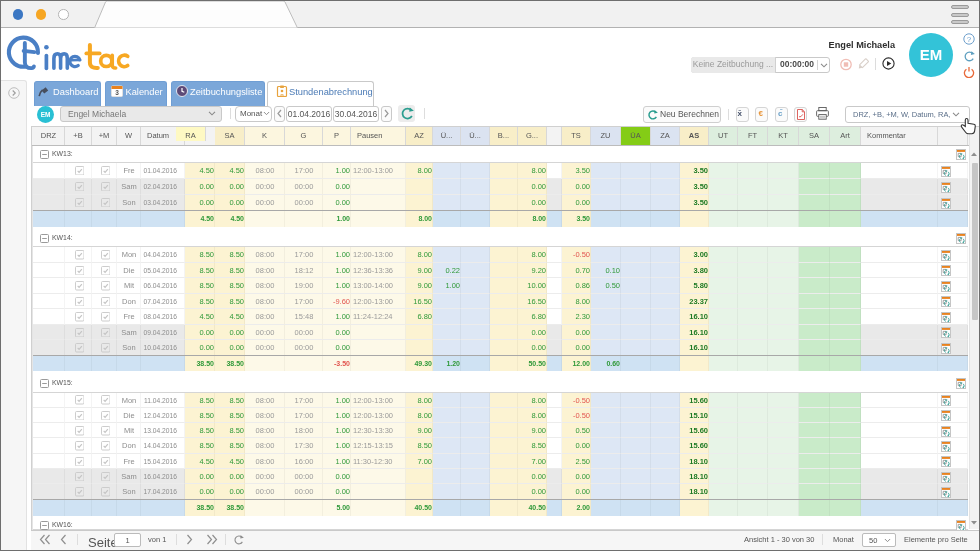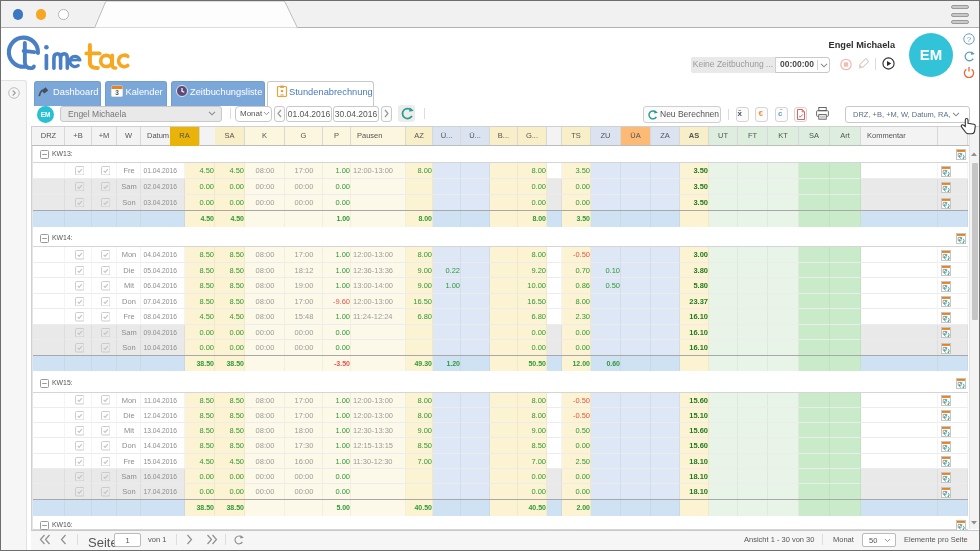--- a/index.html
+++ b/index.html
@@ -151,35 +151,35 @@
 <div class="abs" style="left:845px;top:106px;width:125px;height:17px;background:#fff;border:1px solid #c9c9c9;border-radius:3px;font-size:7.5px;color:#5a6e88;line-height:15px;padding-left:7px">DRZ, +B, +M, W, Datum, RA,</div>
 <svg style="position:absolute;left:952px;top:111.5px" width="8" height="5" viewBox="0 0 8 5">
     <path d="M1 0.8 L4 3.8 L7 0.8" fill="none" stroke="#8a8a8a" stroke-width="1.1"></path>
   </svg>
 <div class="abs" style="left:31px;top:126px;width:949px;height:20px;border-top:1px solid #d0d0d0;border-bottom:1px solid #bcbcbc;background:#f3f3f3"></div>
 <div class="cell" style="left:33px;top:127px;width:32px;height:18px;background:#f3f3f3;border-right:1px solid #d8d8d8;font-size:7.5px;color:#555;line-height:18px;text-align:center;">DRZ</div>
 <div class="cell" style="left:65px;top:127px;width:27px;height:18px;background:#f3f3f3;border-right:1px solid #d8d8d8;font-size:7.5px;color:#555;line-height:18px;text-align:center;">+B</div>
 <div class="cell" style="left:92px;top:127px;width:25px;height:18px;background:#f3f3f3;border-right:1px solid #d8d8d8;font-size:7.5px;color:#555;line-height:18px;text-align:center;">+M</div>
 <div class="cell" style="left:117px;top:127px;width:24px;height:18px;background:#f3f3f3;border-right:1px solid #d8d8d8;font-size:7.5px;color:#555;line-height:18px;text-align:center;">W</div>
 <div class="cell" style="left:141px;top:127px;width:44px;height:18px;background:#f3f3f3;border-right:1px solid #d8d8d8;font-size:7.5px;color:#555;line-height:18px;text-align:left;padding-left:6px;">Datum</div>
-<div class="cell" style="left:170px;top:127px;width:30px;height:35px;background:#eab308;border-right:1px solid #d8d8d8;font-size:7.5px;color:#555;line-height:18px;text-align:center;">RA</div>
+<div class="cell" style="left:176px;top:127px;width:30px;height:14px;background:#fef9c3;border-right:1px solid #d8d8d8;font-size:7.5px;color:#555;line-height:18px;text-align:center;">RA</div>
 <div class="cell" style="left:215px;top:127px;width:30px;height:18px;background:#f8eec8;border-right:1px solid #d8d8d8;font-size:7.5px;color:#555;line-height:18px;text-align:center;">SA</div>
 <div class="cell" style="left:245px;top:127px;width:40px;height:18px;background:#fcf6df;border-right:1px solid #d8d8d8;font-size:7.5px;color:#555;line-height:18px;text-align:center;">K</div>
 <div class="cell" style="left:285px;top:127px;width:38px;height:18px;background:#fcf6df;border-right:1px solid #d8d8d8;font-size:7.5px;color:#555;line-height:18px;text-align:center;">G</div>
 <div class="cell" style="left:323px;top:127px;width:28px;height:18px;background:#fcf6df;border-right:1px solid #d8d8d8;font-size:7.5px;color:#555;line-height:18px;text-align:center;">P</div>
 <div class="cell" style="left:351px;top:127px;width:55px;height:18px;background:#fcf6df;border-right:1px solid #d8d8d8;font-size:7.5px;color:#555;line-height:18px;text-align:left;padding-left:6px;">Pausen</div>
 <div class="cell" style="left:406px;top:127px;width:27px;height:18px;background:#f8eec8;border-right:1px solid #d8d8d8;font-size:7.5px;color:#555;line-height:18px;text-align:center;">AZ</div>
 <div class="cell" style="left:433px;top:127px;width:28px;height:18px;background:#dbe3f1;border-right:1px solid #d8d8d8;font-size:7.5px;color:#555;line-height:18px;text-align:center;">Ü...</div>
 <div class="cell" style="left:461px;top:127px;width:29px;height:18px;background:#dbe3f1;border-right:1px solid #d8d8d8;font-size:7.5px;color:#555;line-height:18px;text-align:center;">Ü...</div>
 <div class="cell" style="left:490px;top:127px;width:28px;height:18px;background:#f8eec8;border-right:1px solid #d8d8d8;font-size:7.5px;color:#555;line-height:18px;text-align:center;">B...</div>
 <div class="cell" style="left:518px;top:127px;width:29px;height:18px;background:#f8eec8;border-right:1px solid #d8d8d8;font-size:7.5px;color:#555;line-height:18px;text-align:center;">G...</div>
 <div class="cell" style="left:547px;top:127px;width:15px;height:18px;background:#f3f3f3;border-right:1px solid #d8d8d8;font-size:7.5px;color:#555;line-height:18px;text-align:center;"></div>
 <div class="cell" style="left:562px;top:127px;width:29px;height:18px;background:#f8eec8;border-right:1px solid #d8d8d8;font-size:7.5px;color:#555;line-height:18px;text-align:center;">TS</div>
 <div class="cell" style="left:591px;top:127px;width:30px;height:18px;background:#dbe3f1;border-right:1px solid #d8d8d8;font-size:7.5px;color:#555;line-height:18px;text-align:center;">ZU</div>
-<div class="cell" style="left:621px;top:127px;width:30px;height:18px;background:#fdba74;border-right:1px solid #d8d8d8;font-size:7.5px;color:#555;line-height:18px;text-align:center;">ÜA</div>
+<div class="cell" style="left:621px;top:127px;width:30px;height:18px;background:#84cc16;border-right:1px solid #d8d8d8;font-size:7.5px;color:#555;line-height:18px;text-align:center;">ÜA</div>
 <div class="cell" style="left:651px;top:127px;width:29px;height:18px;background:#dbe3f1;border-right:1px solid #d8d8d8;font-size:7.5px;color:#555;line-height:18px;text-align:center;">ZA</div>
 <div class="cell" style="left:680px;top:127px;width:29px;height:18px;background:#f8eec8;border-right:1px solid #d8d8d8;font-size:7.5px;color:#555;line-height:18px;text-align:center;font-weight:bold;">AS</div>
 <div class="cell" style="left:709px;top:127px;width:29px;height:18px;background:#ddeede;border-right:1px solid #d8d8d8;font-size:7.5px;color:#555;line-height:18px;text-align:center;">UT</div>
 <div class="cell" style="left:738px;top:127px;width:30px;height:18px;background:#ddeede;border-right:1px solid #d8d8d8;font-size:7.5px;color:#555;line-height:18px;text-align:center;">FT</div>
 <div class="cell" style="left:768px;top:127px;width:31px;height:18px;background:#ddeede;border-right:1px solid #d8d8d8;font-size:7.5px;color:#555;line-height:18px;text-align:center;">KT</div>
 <div class="cell" style="left:799px;top:127px;width:31px;height:18px;background:#ddeede;border-right:1px solid #d8d8d8;font-size:7.5px;color:#555;line-height:18px;text-align:center;">SA</div>
 <div class="cell" style="left:830px;top:127px;width:31px;height:18px;background:#ddeede;border-right:1px solid #d8d8d8;font-size:7.5px;color:#555;line-height:18px;text-align:center;">Art</div>
 <div class="cell" style="left:861px;top:127px;width:77px;height:18px;background:#f3f3f3;border-right:1px solid #d8d8d8;font-size:7.5px;color:#555;line-height:18px;text-align:left;padding-left:6px;">Kommentar</div>
 <div class="cell" style="left:938px;top:127px;width:30px;height:18px;background:#f3f3f3;border-right:1px solid #d8d8d8;font-size:7.5px;color:#555;line-height:18px;text-align:center;"></div>
 <div class="cell" style="left:31px;top:146px;width:937px;height:16.5px;background:#fff;border-bottom:1px solid #d5d5d5"></div>

